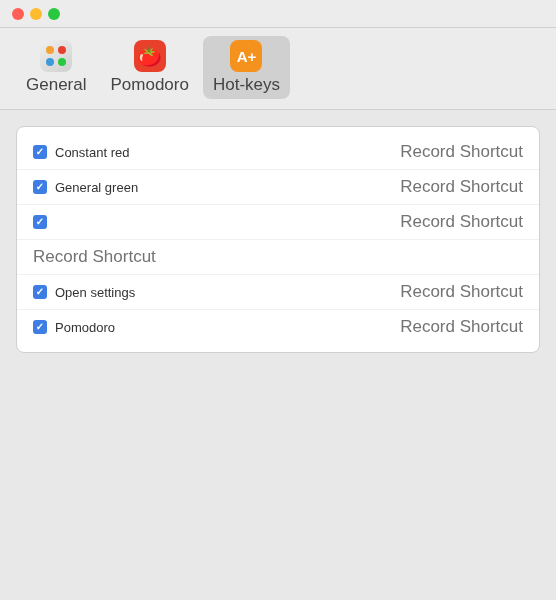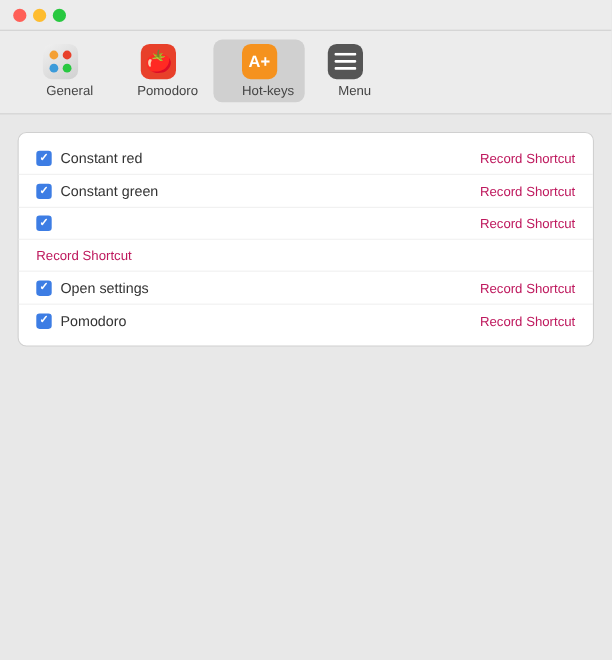--- a/index.html
+++ b/index.html
@@ -70,23 +70,22 @@
       justify-content: center;
       margin-bottom: 3px;
       font-size: 18px;
     }
     .icon-general { background: linear-gradient(145deg, #f0f0f0, #d0d0d0); }
     .icon-pomodoro { background: #e8402a; }
     .icon-connections { background: #3b9bda; }
     .icon-hotkeys { background: #f5921e; }
     .icon-menu { background: #555; }
     .toolbar-label {
-      font-size: 12px;
+      font-size: 17px;
       color: #444;
-      margin-left: 16px;
     }
     .content {
       padding: 16px;
     }
     .shortcuts-panel {
       background: white;
       border-radius: 8px;
       border: 1px solid #d0d0d0;
       padding: 8px 0;
     }
@@ -121,22 +120,22 @@
       color: white;
       font-size: 10px;
       font-weight: bold;
       line-height: 1;
     }
     .shortcut-name {
       font-size: 13px;
       color: #333;
     }
     .record-shortcut {
-      font-size: 12px;
-      color: #be185d;
+      font-size: 17px;
+      color: #737373;
       cursor: pointer;
     }
   </style>
 </head>
 <body>
 
 <div class="title-bar">
   <div class="window-controls">
     <button class="control-btn control-close"></button>
     <button class="control-btn control-minimize"></button>
@@ -158,45 +157,35 @@
       <span class="toolbar-label">General</span>
     </div>
     <div class="toolbar-item">
       <div class="toolbar-icon icon-pomodoro" style="color: white; font-size: 20px; background: rgb(232, 64, 42);">🍅</div>
       <span class="toolbar-label">Pomodoro</span>
     </div>
     <div class="toolbar-item active">
       <div class="toolbar-icon icon-hotkeys" style="color: white; font-weight: bold; font-size: 15px;">A+</div>
       <span class="toolbar-label">Hot-keys</span>
     </div>
-    <div class="toolbar-item">
-      <div class="toolbar-icon icon-menu">
-        <svg width="20" height="16" viewBox="0 0 20 16" fill="none">
-      <rect y="0" width="20" height="2.5" rx="1.25" fill="white"></rect>
-      <rect y="6.5" width="20" height="2.5" rx="1.25" fill="white"></rect>
-      <rect y="13" width="20" height="2.5" rx="1.25" fill="white"></rect>
-    </svg>
-      </div>
-      <span class="toolbar-label">Menu</span>
-    </div>
   </div>
 
 <div class="content">
   <div class="shortcuts-panel" id="shortcuts-panel">
       <div class="shortcut-row">
         <div class="shortcut-left">
           <div class="checkbox"></div>
           <span class="shortcut-name">Constant red</span>
         </div>
         <span class="record-shortcut">Record Shortcut</span>
       </div>
       <div class="shortcut-row">
         <div class="shortcut-left">
           <div class="checkbox"></div>
-          <span class="shortcut-name">Constant green</span>
+          <span class="shortcut-name">General green</span>
         </div>
         <span class="record-shortcut">Record Shortcut</span>
       </div>
       <div class="shortcut-row">
         <div class="shortcut-left">
           <div class="checkbox"></div>
         </div>
         <span class="record-shortcut">Record Shortcut</span>
       </div>
       <div class="shortcut-row">

